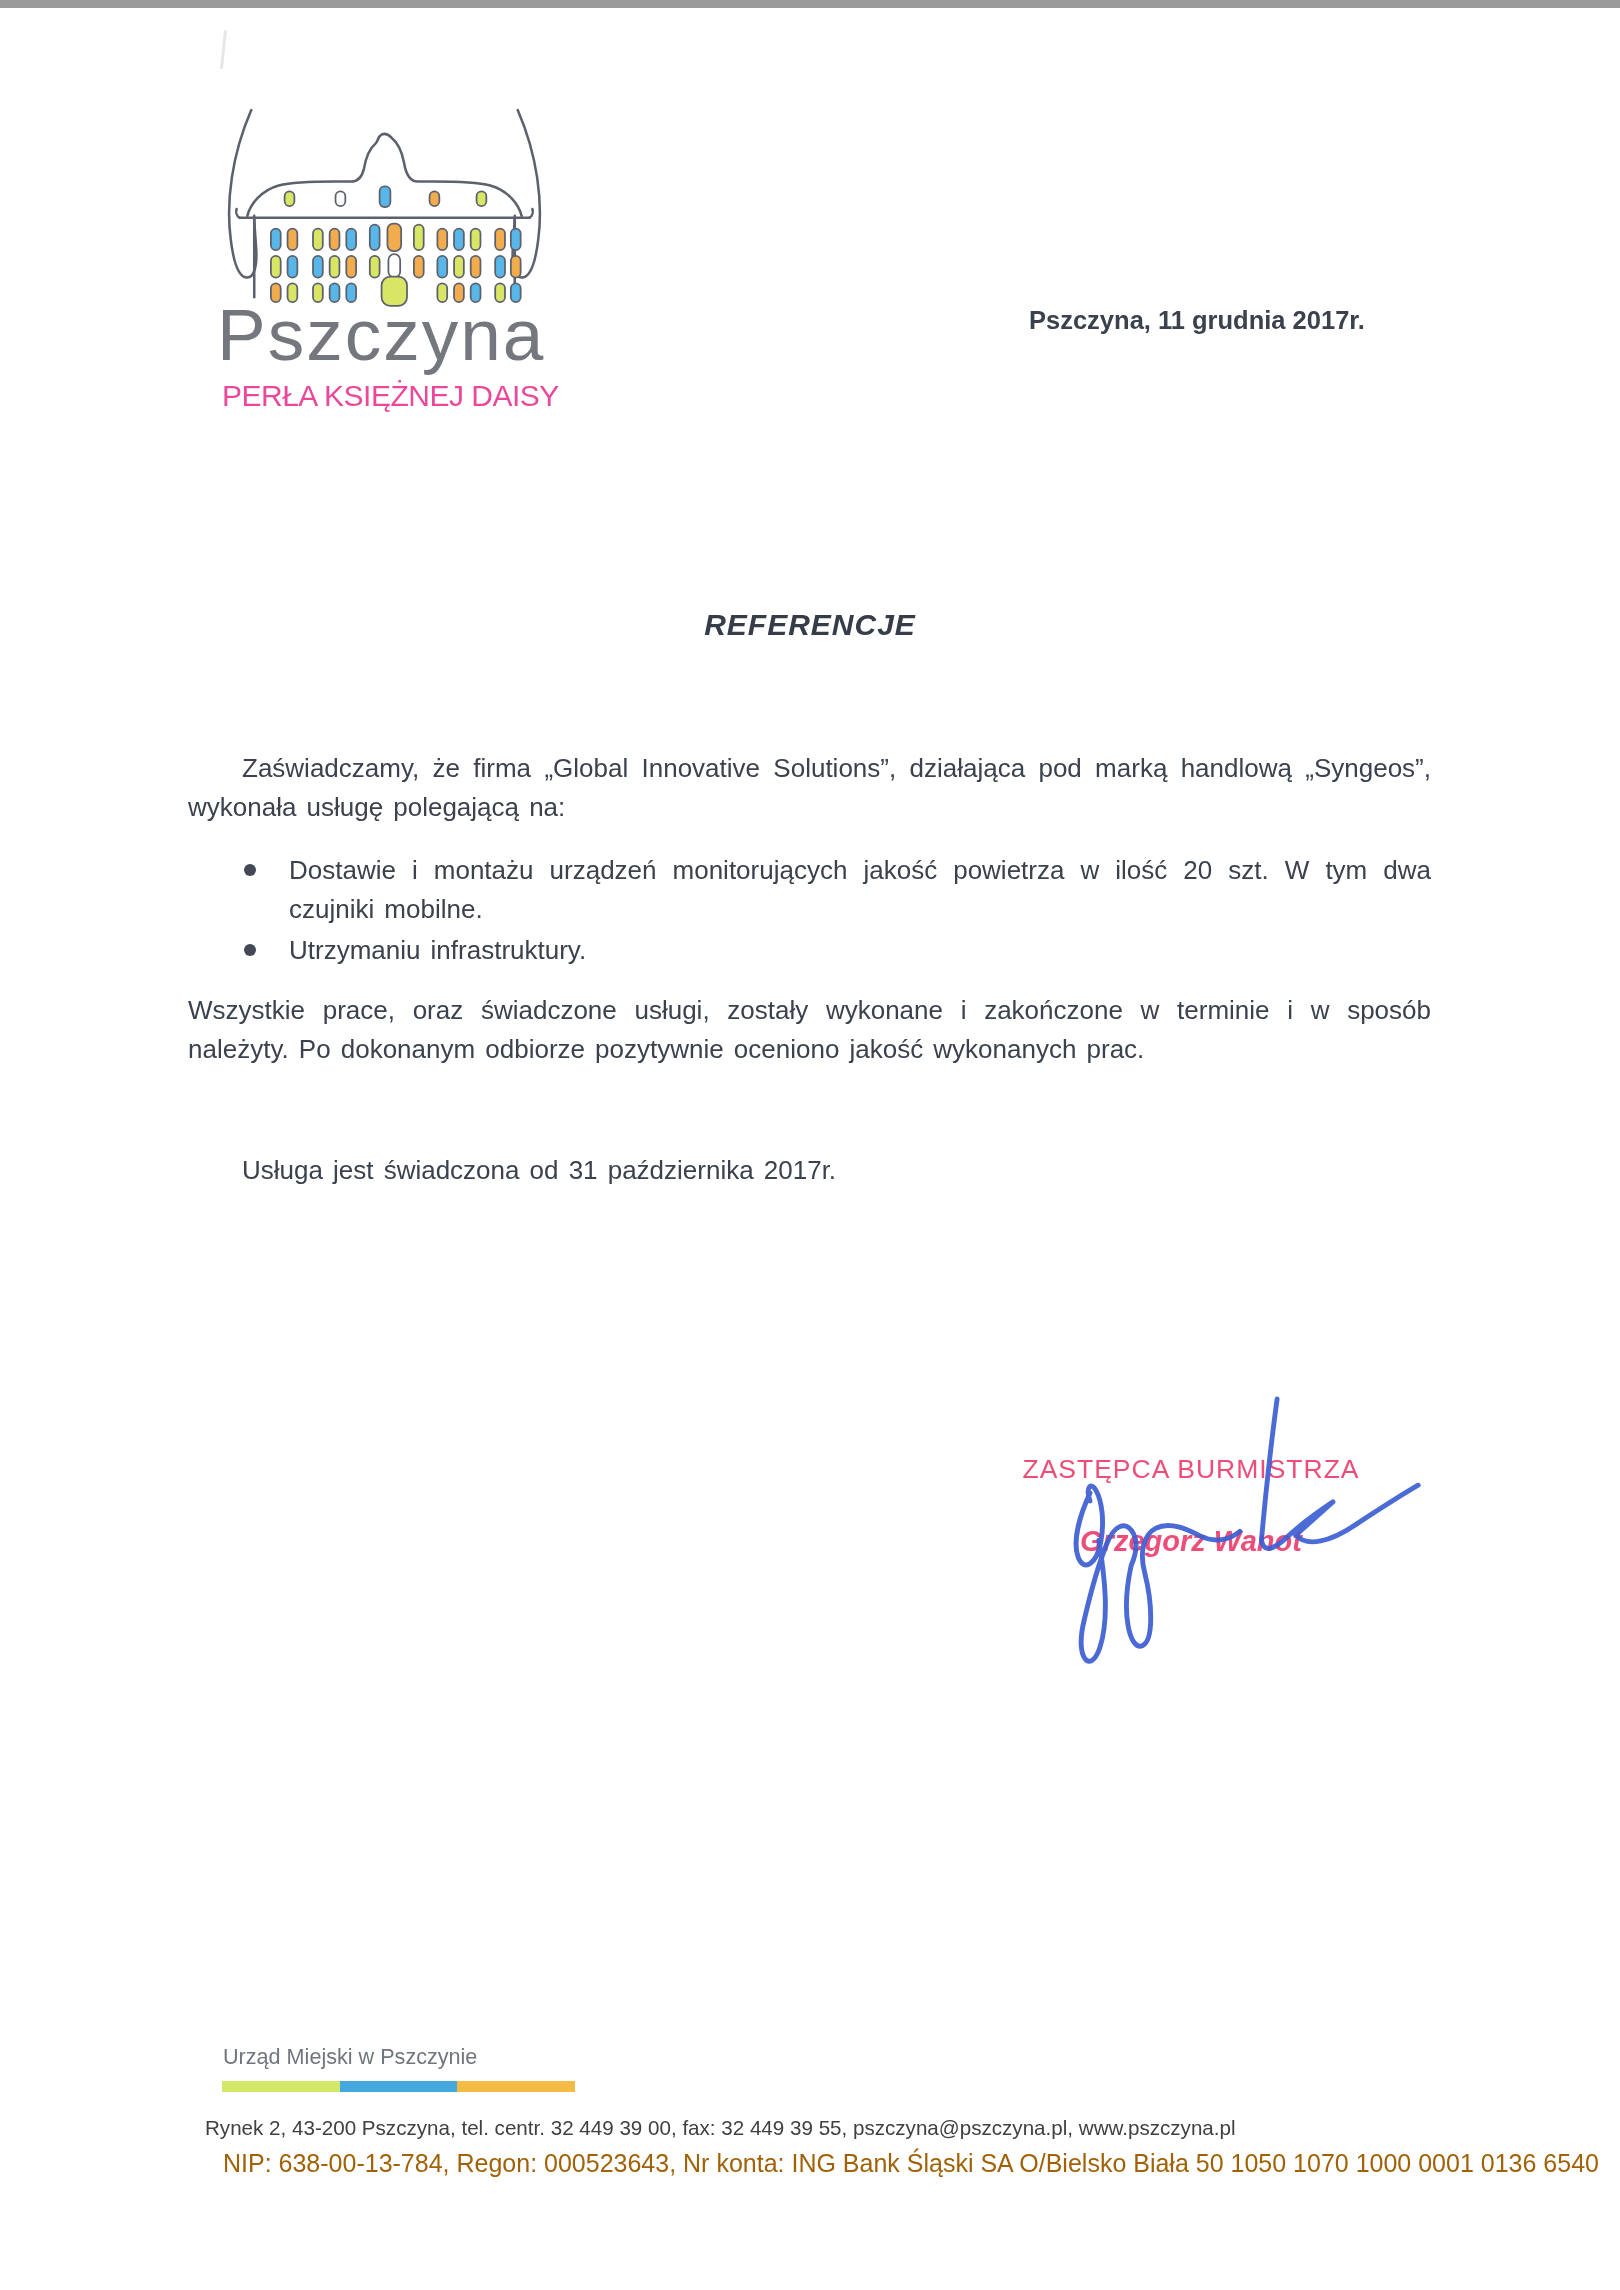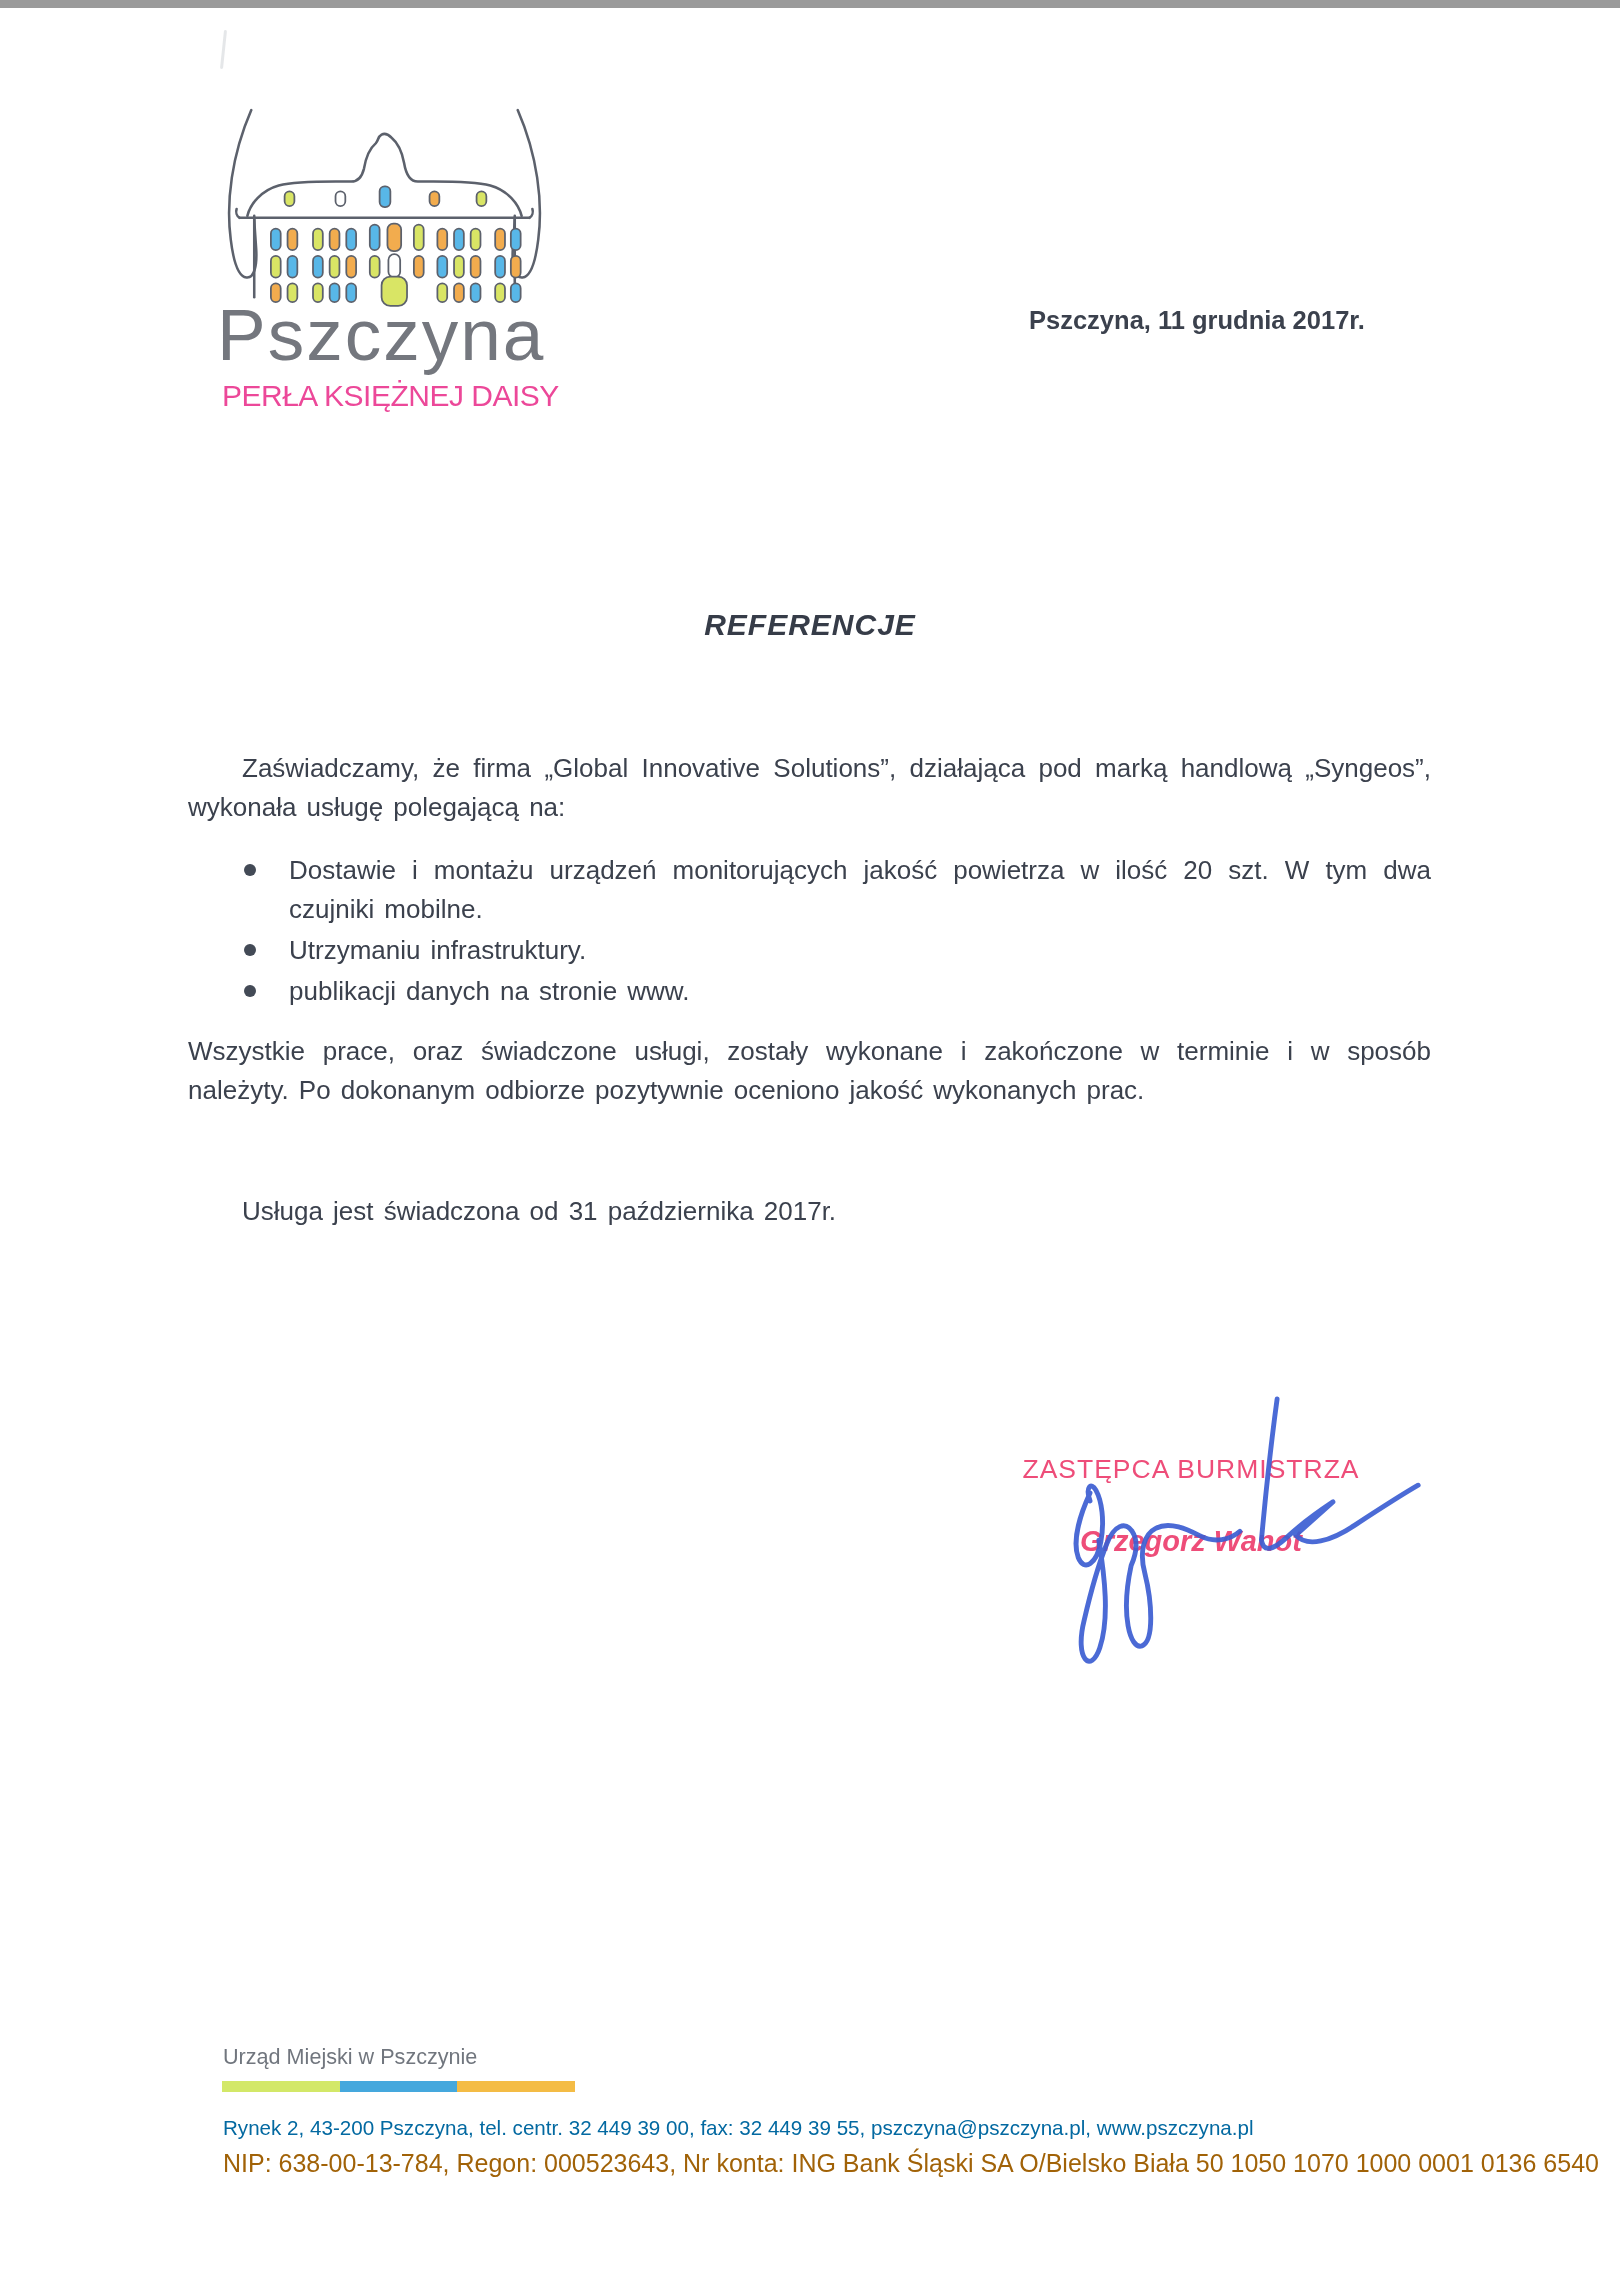--- a/index.html
+++ b/index.html
@@ -46,21 +46,21 @@
   .stamp-title { top:59px; font-size:26.5px; letter-spacing:1px; color:#ee4d79; }
   .stamp-name { top:130px; font-size:29px; font-weight:700; font-style:italic; color:#ee4d79; }
   .ink { position:absolute; left:0; top:0; }
 
   
   .f-org { position:absolute; left:223px; top:2036px; font-size:21.6px; color:#71767e; }
   .f-bar { position:absolute; left:222px; top:2073px; width:353px; height:10.8px; display:flex; }
   .f-bar .seg1 { flex:1; background:#d3e868; }
   .f-bar .seg2 { flex:1; background:#45a8dd; }
   .f-bar .seg3 { flex:1; background:#f4bc45; }
-  .f-line1 { position:absolute; left:223px; top:2108px; font-size:20.6px; color:#0369a1; white-space:nowrap; }
+  .f-line1 { position:absolute; left:205px; top:2108px; font-size:20.6px; color:#404040; white-space:nowrap; }
   .f-line2 { position:absolute; left:223px; top:2141px; font-size:25px; color:#a16207; white-space:nowrap; }
 </style>
 </head>
 <body>
 
 <div class="page">
 
   <div class="artifact"></div>
 
   <svg class="castle" width="333" height="208" viewBox="0 0 340 212">
@@ -135,24 +135,20 @@
     <p class="indent">Zaświadczamy, że firma „Global Innovative Solutions”, działająca pod marką handlową „Syngeos”, wykonała usługę polegającą na:</p>
     <ul class="blist">
       <li>
         <span class="blt"></span>
         <span>Dostawie i montażu urządzeń monitorujących jakość powietrza w ilość 20 szt. W tym dwa czujniki mobilne.</span>
       </li>
       <li>
         <span class="blt"></span>
         <span>Utrzymaniu infrastruktury.</span>
       </li>
-      <li>
-        <span class="blt"></span>
-        <span>publikacji danych na stronie www.</span>
-      </li>
     </ul>
     <p class="p-after-list">Wszystkie prace, oraz świadczone usługi, zostały wykonane i zakończone w terminie i w sposób należyty. Po dokonanym odbiorze pozytywnie oceniono jakość wykonanych prac.</p>
     <p class="p-usluga indent">Usługa jest świadczona  od 31 października 2017r.</p>
   </div>
 
   <div class="sig">
     <div class="stamp-line stamp-title">ZASTĘPCA BURMISTRZA</div>
     <div class="stamp-line stamp-name">Grzegorz Wanot</div>
     <svg class="ink" width="431" height="299" viewBox="0 0 440 305">
       <g fill="none" stroke="#3c5ed2" stroke-width="5" stroke-linecap="round" stroke-linejoin="round" opacity="0.92">

